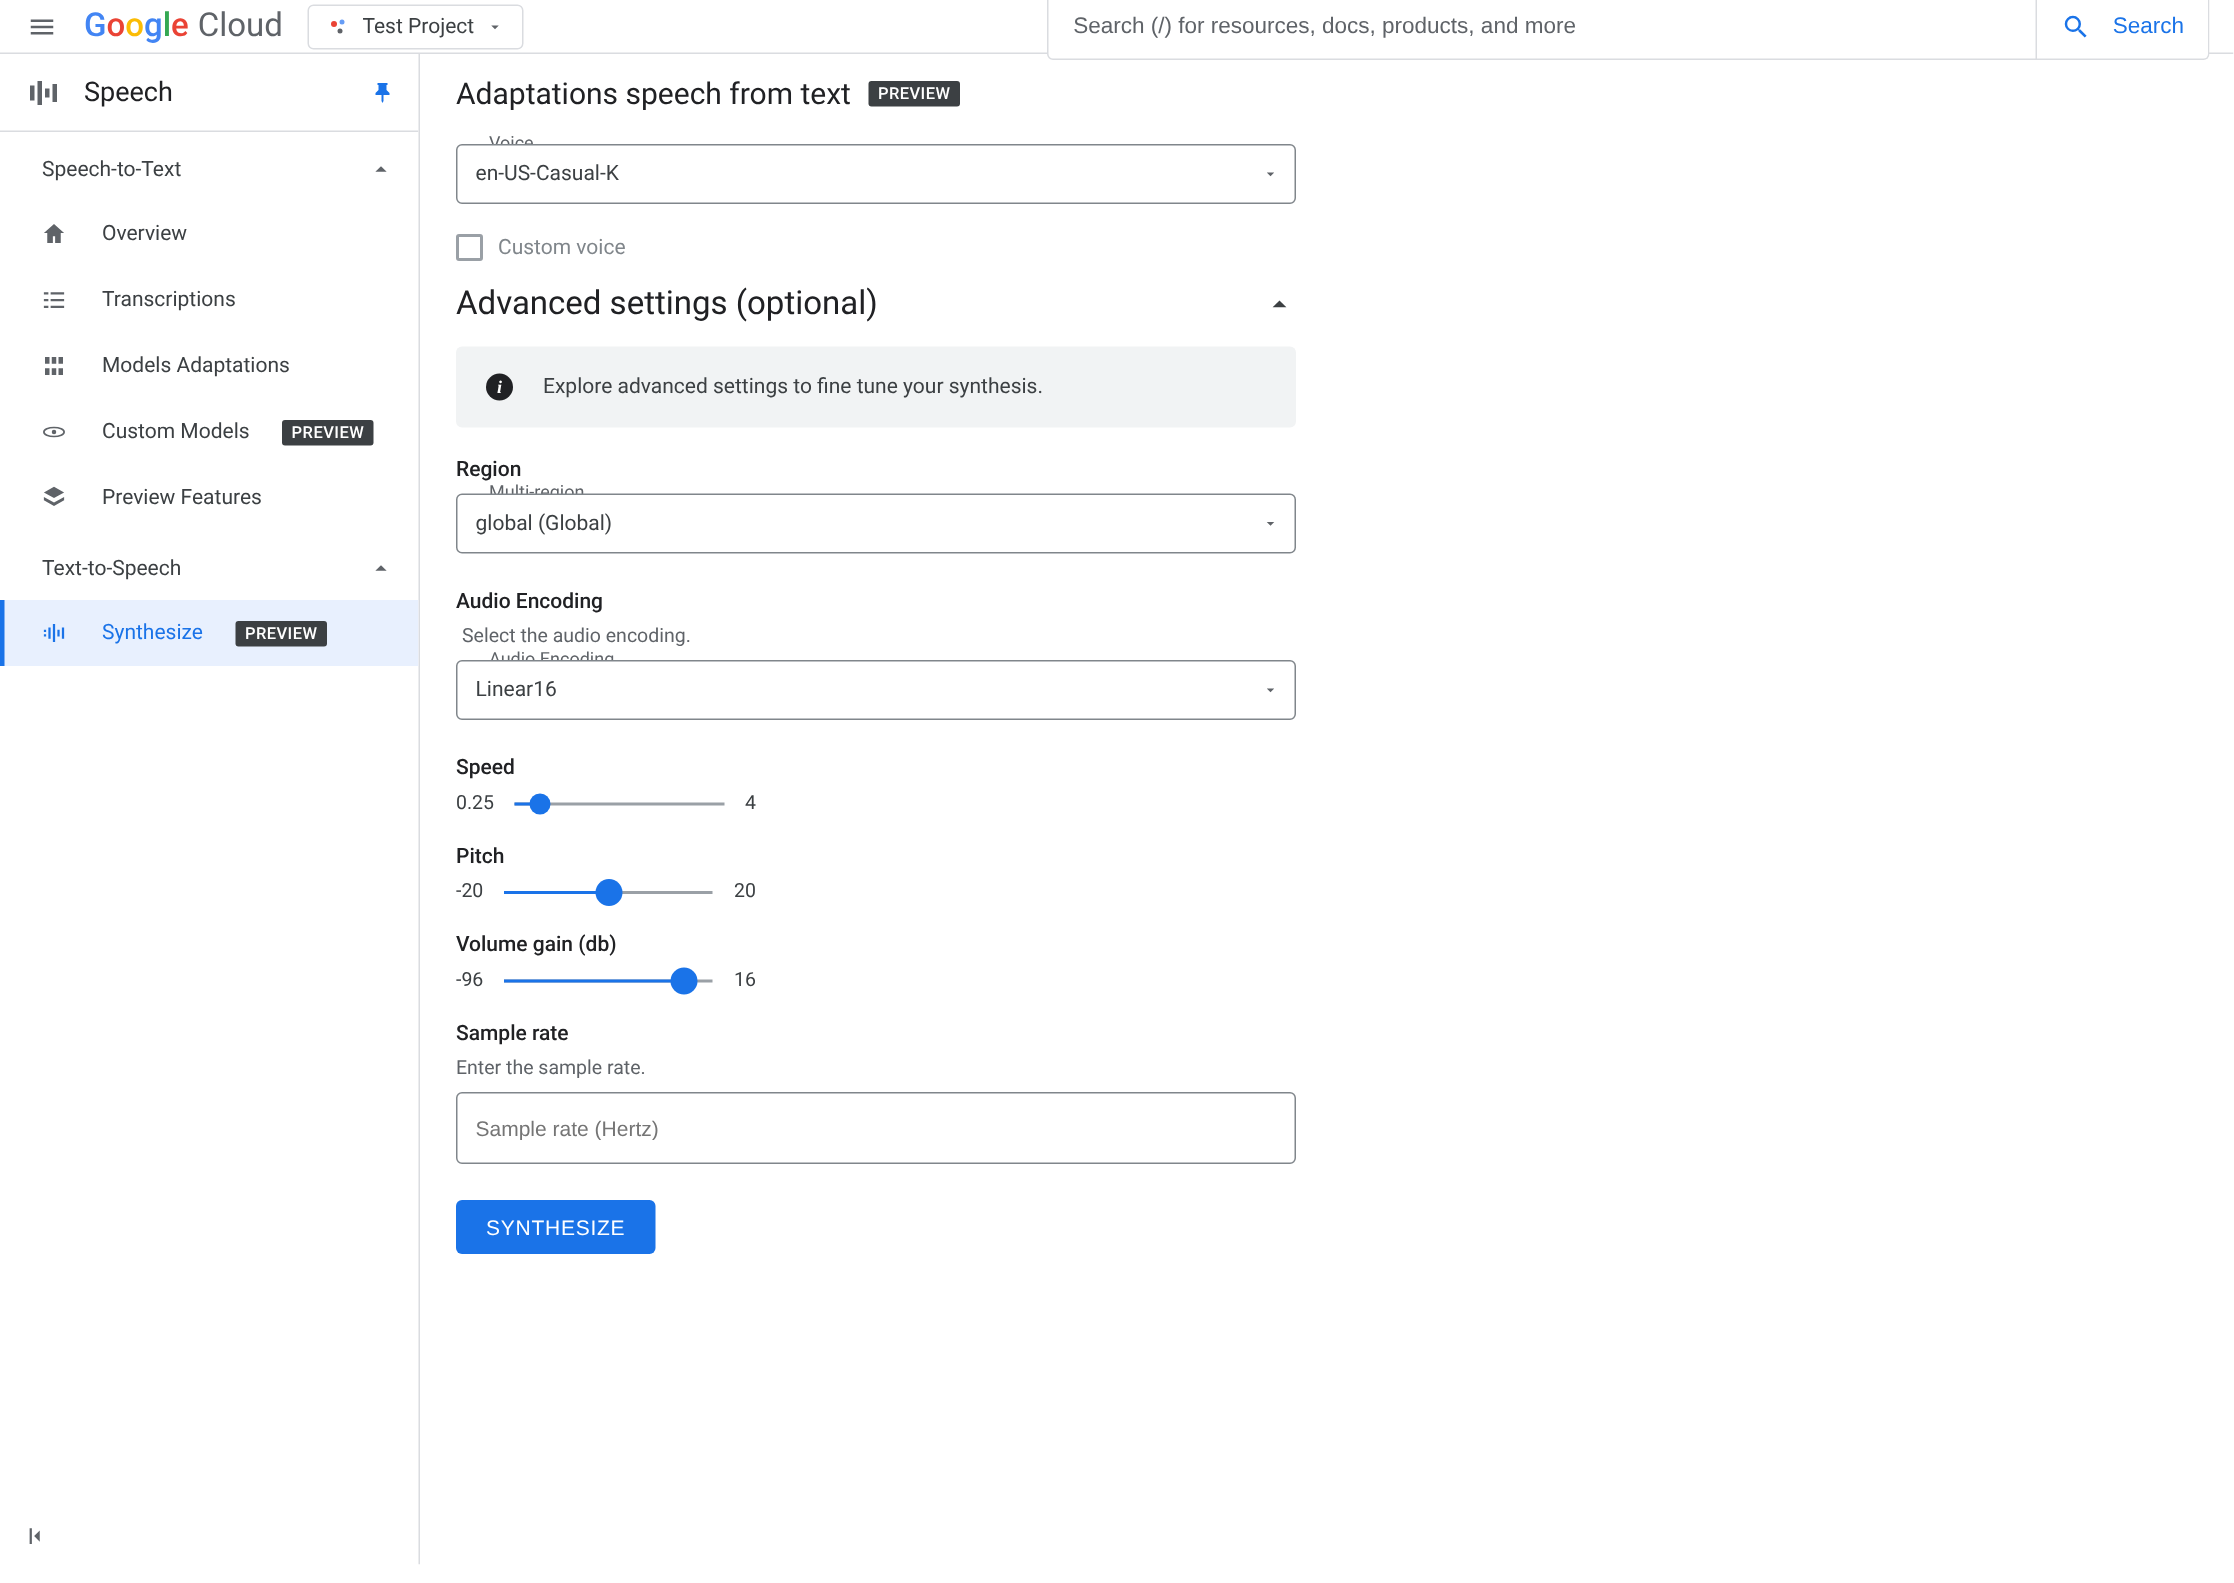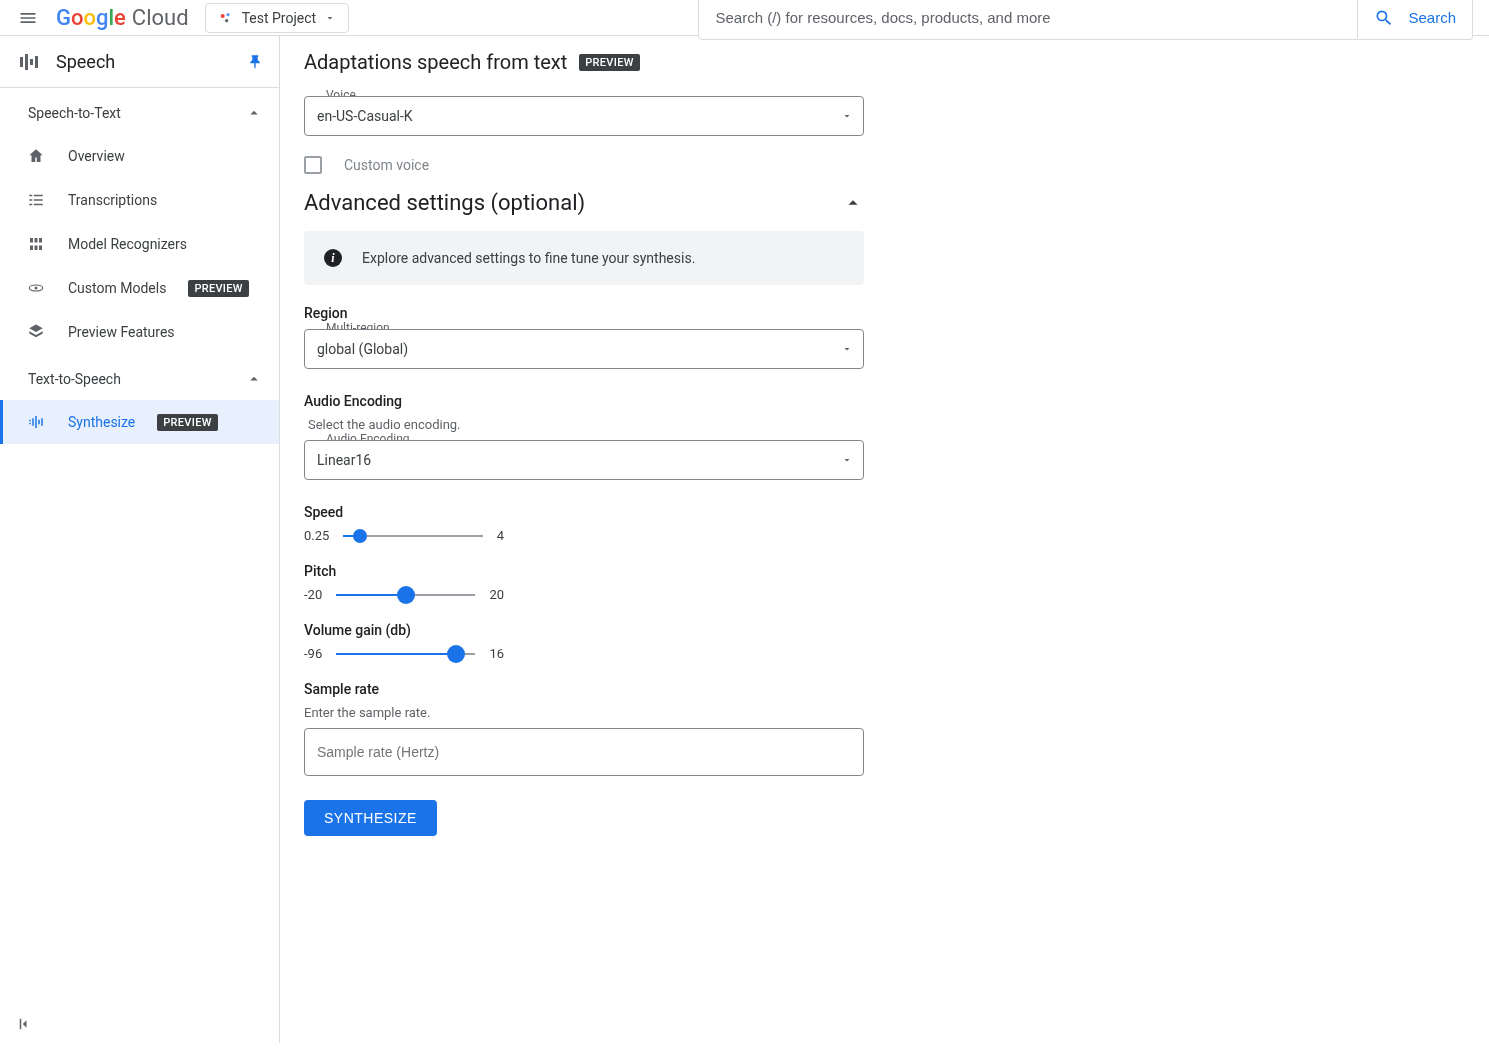--- a/index.html
+++ b/index.html
@@ -38,21 +38,21 @@
 .page-header{ display:flex; align-items:center; gap:12px; height:52px; padding:0 24px; }
 .page-title{ font-size:20px; font-weight:400;}
 .content{ padding:4px 24px 40px 24px; max-width:920px;}
 
 .field-wrap{ position:relative; margin-top:4px;}
 .field-label{ position:absolute; top:-8px; left:18px; padding:0 4px; background:#fff; font-size:12px; color:#5f6368;}
 .select{ width:560px; height:40px; border:1px solid #80868b; border-radius:4px; padding:0 36px 0 12px; font-size:14px; background:#fff; display:flex; align-items:center; cursor:pointer; position:relative; color:#3c4043;}
 .select .caret{ position:absolute; right:10px; top:50%; transform:translateY(-50%); color:#5f6368;}
 .input{ width:560px; height:48px; border:1px solid #80868b; border-radius:4px; padding:0 12px; font-size:14px; outline:none;}
 
-.checkbox-row{ display:flex; align-items:center; gap:22px; margin:20px 0 16px 0; color:#80868b;}
+.checkbox-row{ display:flex; align-items:center; gap:10px; margin:20px 0 16px 0; color:#80868b;}
 .checkbox{ width:18px; height:18px; border:2px solid #9aa0a6; border-radius:2px;}
 
 .section-title{ display:flex; align-items:center; justify-content:space-between; width:560px; font-size:22px; font-weight:400; margin:12px 0 16px 0; cursor:pointer;}
 
 .info-banner{ width:560px; background:#f1f3f4; border-radius:4px; padding:18px 20px; display:flex; gap:20px; align-items:center; font-size:14px; color:#3c4043; margin-bottom:20px;}
 .info-banner .info-icon{ width:18px; height:18px; border-radius:50%; background:#202124; color:#fff; display:flex; align-items:center; justify-content:center; font-weight:700; font-size:12px; font-family:Georgia,serif; font-style:italic;}
 
 .sublabel{ font-weight:500; font-size:14px; margin-top:16px; margin-bottom:8px;}
 .helper{ font-size:13px; color:#5f6368; margin:4px 0 8px 4px;}
 
@@ -143,21 +143,21 @@
           </svg>
         </span>
       <span>Transcriptions</span>
     </div>
     <div class="nav-item">
       <span class="nav-icon">
           <svg width="18" height="18" viewBox="0 0 24 24">
             <path fill="currentColor" d="M4 4h4v6H4zm6 0h4v6h-4zm6 0h4v6h-4zM4 14h4v6H4zm6 0h4v6h-4zm6 0h4v6h-4z"></path>
           </svg>
         </span>
-      <span>Model Recognizers</span>
+      <span>Models Adaptations</span>
     </div>
     <div class="nav-item">
       <span class="nav-icon">
           <svg width="18" height="18" viewBox="0 0 24 24">
             <circle cx="12" cy="12" r="2" fill="currentColor"></circle>
             <ellipse cx="12" cy="12" rx="9" ry="4" fill="none" stroke="currentColor" stroke-width="1.5"></ellipse>
           </svg>
         </span>
       <span>Custom Models</span>
       <span class="badge">PREVIEW</span>

